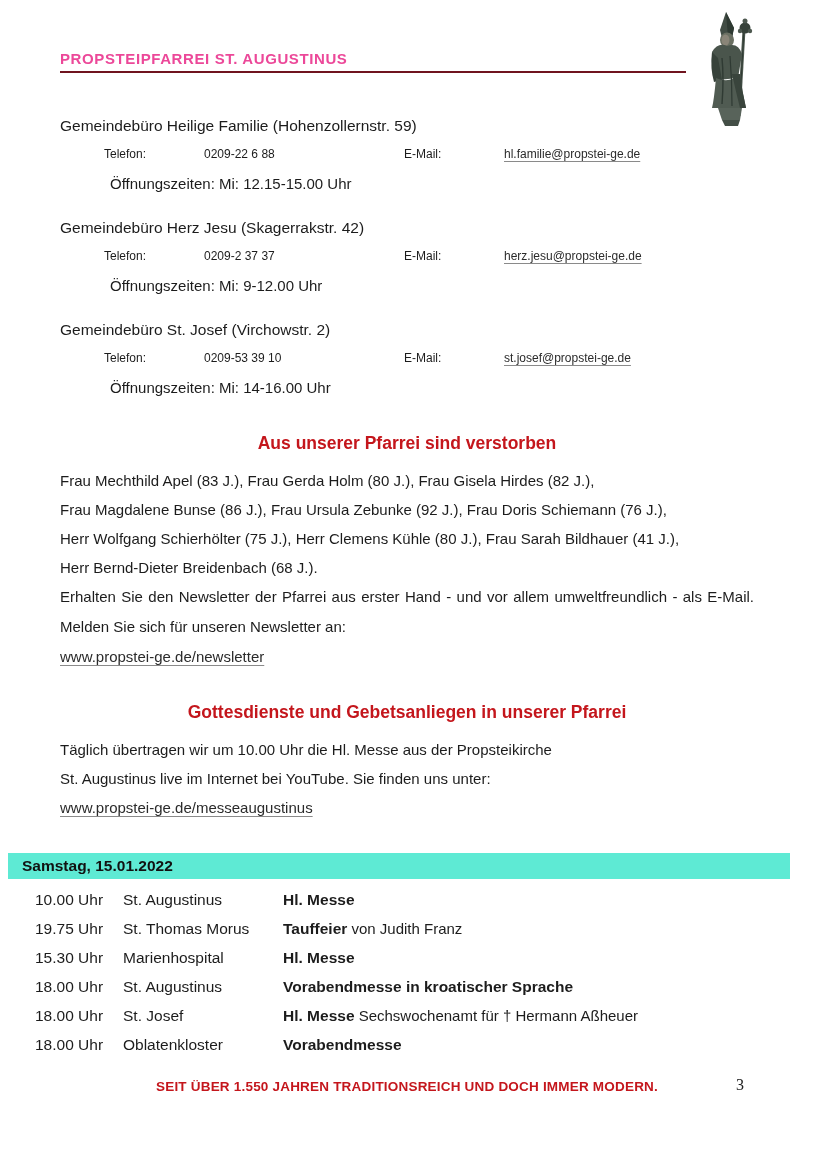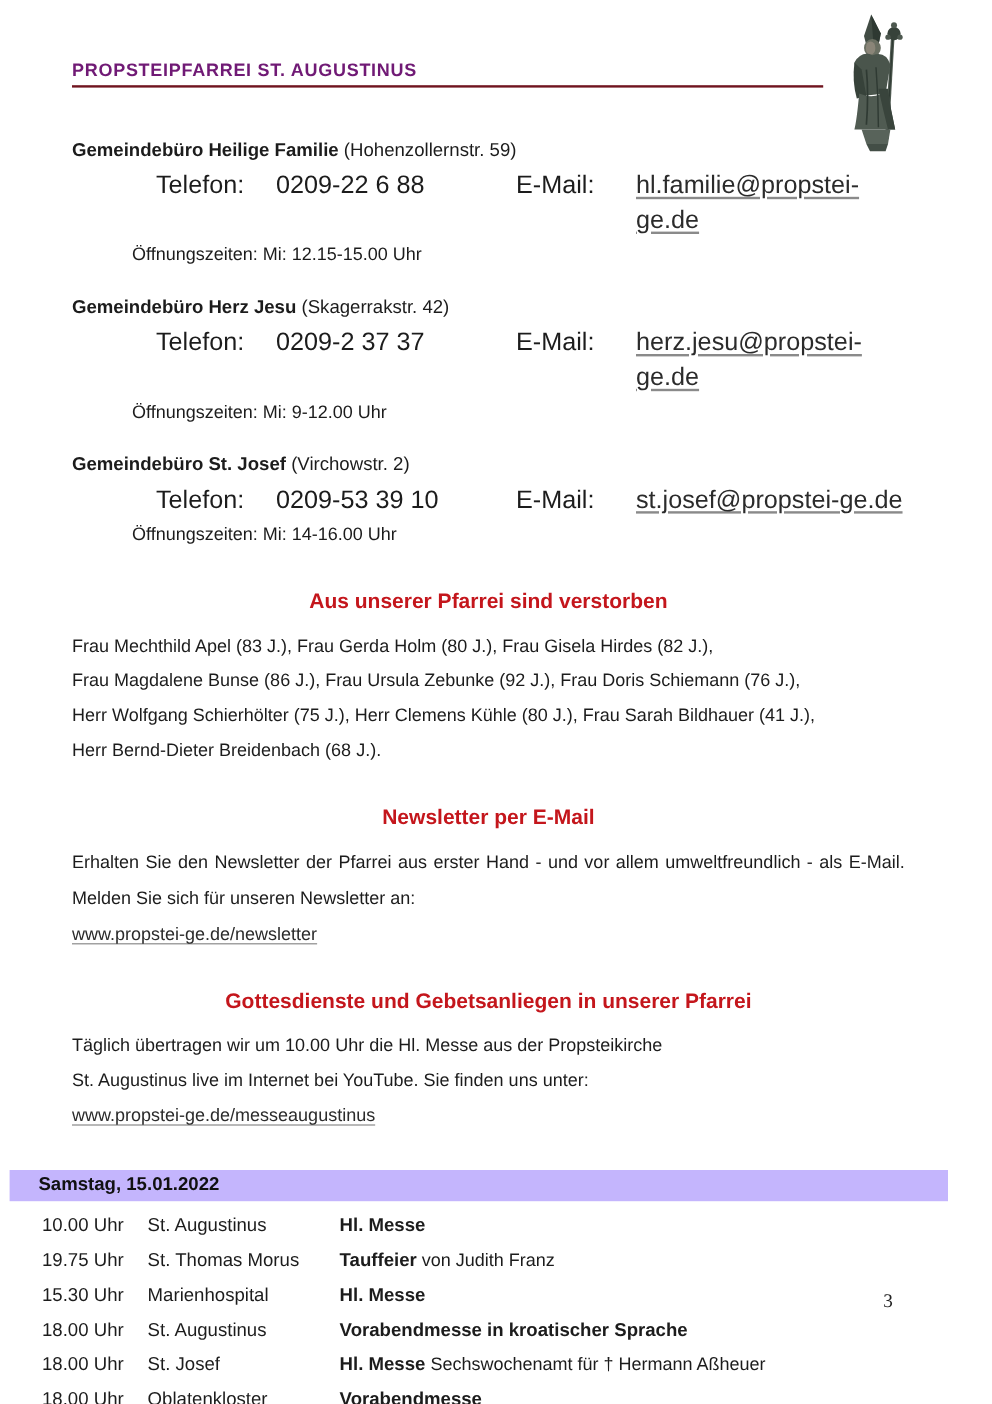--- a/index.html
+++ b/index.html
@@ -14,35 +14,35 @@
   .page { padding: 0 73px 0 60px; }
 
   
   .header {
     margin-top: 50px;
     width: 626px;
     border-bottom: 2px solid #70141f;
     padding-bottom: 4px;
   }
   .header-title {
-    font-size: 15px; font-weight: bold; color: #701a75;
+    font-size: 15px; font-weight: bold; color: #ec4899;
     letter-spacing: 0.6px;
   }
   .statue { position: absolute; left: 692px; top: 8px; }
 
   
   .offices { margin-top: 38px; }
   .office { margin-bottom: 15px; }
   .office-title { line-height: 29px; font-size: 15.5px; }
-  .office-title b { font-weight: bold; }
+  .office-title b { font-weight: normal; }
   .office-grid {
-    margin-left: 70px;
+    margin-left: 44px;
     display: grid;
     grid-template-columns: 100px 200px 100px 1fr;
-    line-height: 29px; font-size: 21px;
+    line-height: 29px; font-size: 12px;
   }
   .office-hours { margin-left: 50px; line-height: 29px; font-size: 15px; }
   a.doclink, .doclink {
     color: #2b2b2b; text-decoration: underline;
     text-decoration-color: #8a8a8a; text-underline-offset: 3px;
     cursor: pointer;
   }
 
   
   .section-heading {
@@ -51,23 +51,23 @@
   }
   .body-line { font-size: 15px; line-height: 29px; }
   .body-just { font-size: 15px; line-height: 30px; text-align: justify; }
   .link-line { font-size: 15px; line-height: 29px; }
 
   
   .day-bar {
     margin-top: 31px;
     margin-left: -52px;
     width: 782px; height: 26px;
-    background: #c4b5fd;
+    background: #5eead4;
     display: flex; align-items: center;
-    padding-left: 24px;
+    padding-left: 14px;
     font-weight: bold; font-size: 15.5px; color: #111;
   }
   .sched { margin-top: 6px; }
   .sched-row {
     margin-left: -25px;
     display: grid;
     grid-template-columns: 88px 160px 1fr;
     line-height: 29px; font-size: 15.5px;
   }
   .sched-row .t, .sched-row .loc, .sched-row .evb { font-weight: normal; }
@@ -178,21 +178,20 @@
 
   <div>
     <div class="section-heading">Aus unserer Pfarrei sind verstorben</div>
     <div class="body-line">Frau Mechthild Apel (83 J.), Frau Gerda Holm (80 J.), Frau Gisela Hirdes (82 J.),</div>
     <div class="body-line">Frau Magdalene Bunse (86 J.), Frau Ursula Zebunke (92 J.), Frau Doris Schiemann (76 J.),</div>
     <div class="body-line">Herr Wolfgang Schierhölter (75 J.), Herr Clemens Kühle (80 J.), Frau Sarah Bildhauer (41 J.),</div>
     <div class="body-line">Herr Bernd-Dieter Breidenbach (68 J.).</div>
   </div>
 
   <div>
-    <div class="section-heading">Newsletter per E-Mail</div>
     <div class="body-just">Erhalten Sie den Newsletter der Pfarrei aus erster Hand - und vor allem umweltfreundlich - als E-Mail. Melden Sie sich für unseren Newsletter an:</div>
     <div class="link-line"><a class="doclink">www.propstei-ge.de/newsletter</a></div>
   </div>
 
   <div>
     <div class="section-heading">Gottesdienste und Gebetsanliegen in unserer Pfarrei</div>
     <div class="body-line">Täglich übertragen wir um 10.00 Uhr die Hl. Messe aus der Propsteikirche</div>
     <div class="body-line">St. Augustinus live im Internet bei YouTube. Sie finden uns unter:</div>
     <div class="link-line"><a class="doclink">www.propstei-ge.de/messeaugustinus</a></div>
   </div>

